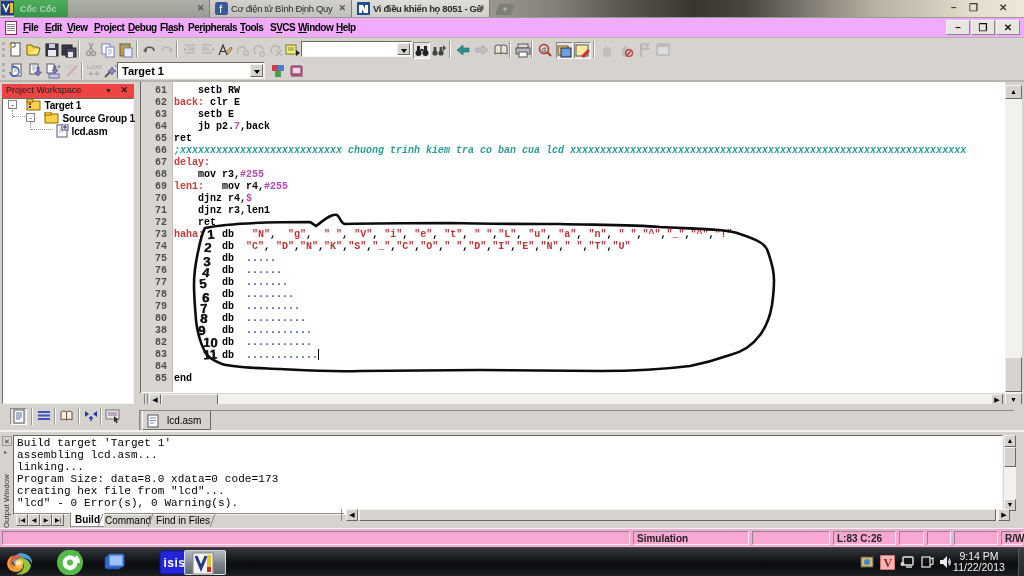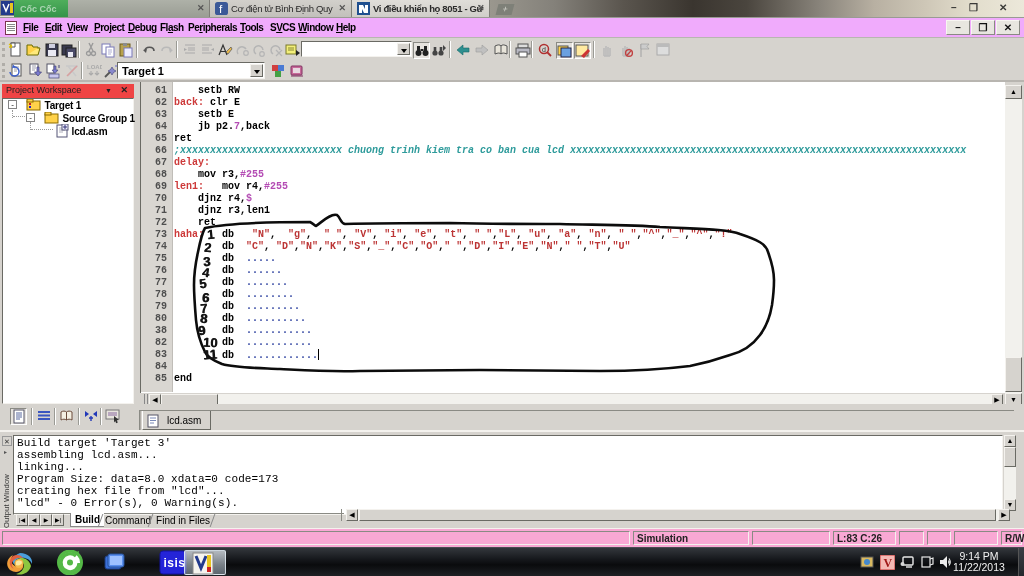--- a/index.html
+++ b/index.html
@@ -466,21 +466,21 @@
    <span style="position:absolute;left:24px;top:4px">lcd.asm</span>
  </div>
 </div>
 
 <div id="ow">
  <div id="owtext"></div>
  <div style="position:absolute;left:2px;top:4px;width:10px;height:10px;border:1px solid #999;font-size:7px;line-height:9px;text-align:center;color:#333">✕</div>
 </div>
 <div id="owlbl">Output Window</div>
 <div style="position:absolute;left:4px;top:448px;font-size:6px;color:#555">▸</div>
-<div class="ol" style="left:17px;top:437px">Build target 'Target 3'</div>
+<div class="ol" style="left:17px;top:437px">Build target 'Target 1'</div>
 <div class="ol" style="left:17px;top:449px">assembling lcd.asm...</div>
 <div class="ol" style="left:17px;top:461px">linking...</div>
 <div class="ol" style="left:17px;top:473px">Program Size: data=8.0 xdata=0 code=173</div>
 <div class="ol" style="left:17px;top:485px">creating hex file from "lcd"...</div>
 <div class="ol" style="left:17px;top:497px">"lcd" - 0 Error(s), 0 Warning(s).</div>
 
 <div class="sbtn" style="left:1004px;top:435px">▲</div>
 <div class="sb track" style="left:1004px;top:447px;width:12px;height:52px"></div>
 <div class="thumb" style="left:1004px;top:447px;width:12px;height:20px"></div>
 <div class="sbtn" style="left:1004px;top:499px">▼</div>

